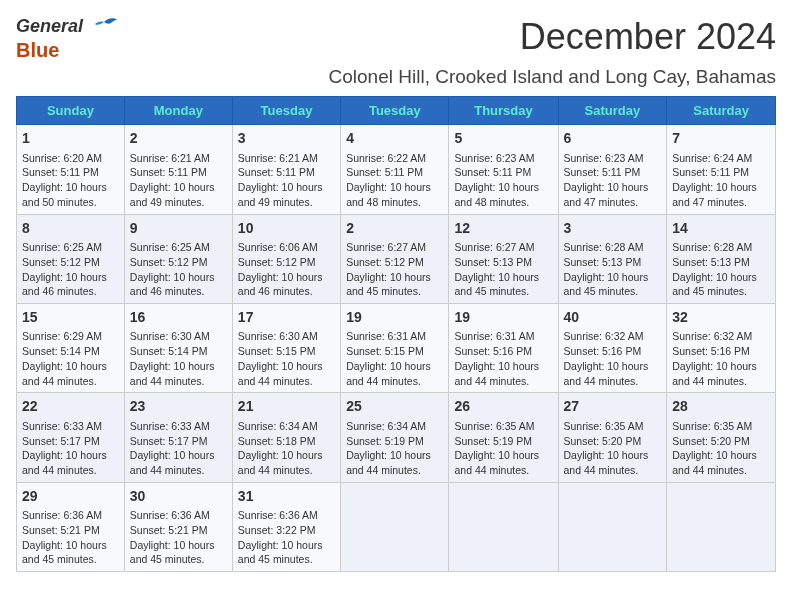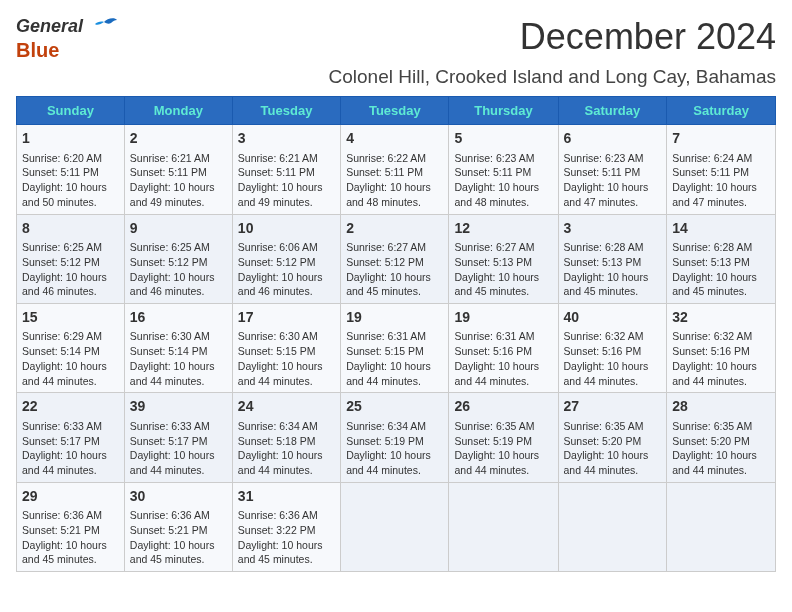--- a/index.html
+++ b/index.html
@@ -134,22 +134,22 @@
         <td><span class="day-num">15</span><span>Sunrise: 6:29 AM</span><br><span>Sunset: 5:14 PM</span><br><span>Daylight: 10 hours and 44 minutes.</span></td>
         <td><span class="day-num">16</span><span>Sunrise: 6:30 AM</span><br><span>Sunset: 5:14 PM</span><br><span>Daylight: 10 hours and 44 minutes.</span></td>
         <td><span class="day-num">17</span><span>Sunrise: 6:30 AM</span><br><span>Sunset: 5:15 PM</span><br><span>Daylight: 10 hours and 44 minutes.</span></td>
         <td><span class="day-num">19</span><span>Sunrise: 6:31 AM</span><br><span>Sunset: 5:15 PM</span><br><span>Daylight: 10 hours and 44 minutes.</span></td>
         <td><span class="day-num">19</span><span>Sunrise: 6:31 AM</span><br><span>Sunset: 5:16 PM</span><br><span>Daylight: 10 hours and 44 minutes.</span></td>
         <td><span class="day-num">40</span><span>Sunrise: 6:32 AM</span><br><span>Sunset: 5:16 PM</span><br><span>Daylight: 10 hours and 44 minutes.</span></td>
         <td><span class="day-num">32</span><span>Sunrise: 6:32 AM</span><br><span>Sunset: 5:16 PM</span><br><span>Daylight: 10 hours and 44 minutes.</span></td>
       </tr>
       <tr>
         <td><span class="day-num">22</span><span>Sunrise: 6:33 AM</span><br><span>Sunset: 5:17 PM</span><br><span>Daylight: 10 hours and 44 minutes.</span></td>
-        <td><span class="day-num">39</span><span>Sunrise: 6:33 AM</span><br><span>Sunset: 5:17 PM</span><br><span>Daylight: 10 hours and 44 minutes.</span></td>
-        <td><span class="day-num">24</span><span>Sunrise: 6:34 AM</span><br><span>Sunset: 5:18 PM</span><br><span>Daylight: 10 hours and 44 minutes.</span></td>
+        <td><span class="day-num">23</span><span>Sunrise: 6:33 AM</span><br><span>Sunset: 5:17 PM</span><br><span>Daylight: 10 hours and 44 minutes.</span></td>
+        <td><span class="day-num">21</span><span>Sunrise: 6:34 AM</span><br><span>Sunset: 5:18 PM</span><br><span>Daylight: 10 hours and 44 minutes.</span></td>
         <td><span class="day-num">25</span><span>Sunrise: 6:34 AM</span><br><span>Sunset: 5:19 PM</span><br><span>Daylight: 10 hours and 44 minutes.</span></td>
         <td><span class="day-num">26</span><span>Sunrise: 6:35 AM</span><br><span>Sunset: 5:19 PM</span><br><span>Daylight: 10 hours and 44 minutes.</span></td>
         <td><span class="day-num">27</span><span>Sunrise: 6:35 AM</span><br><span>Sunset: 5:20 PM</span><br><span>Daylight: 10 hours and 44 minutes.</span></td>
         <td><span class="day-num">28</span><span>Sunrise: 6:35 AM</span><br><span>Sunset: 5:20 PM</span><br><span>Daylight: 10 hours and 44 minutes.</span></td>
       </tr>
       <tr>
         <td><span class="day-num">29</span><span>Sunrise: 6:36 AM</span><br><span>Sunset: 5:21 PM</span><br><span>Daylight: 10 hours and 45 minutes.</span></td>
         <td><span class="day-num">30</span><span>Sunrise: 6:36 AM</span><br><span>Sunset: 5:21 PM</span><br><span>Daylight: 10 hours and 45 minutes.</span></td>
         <td><span class="day-num">31</span><span>Sunrise: 6:36 AM</span><br><span>Sunset: 3:22 PM</span><br><span>Daylight: 10 hours and 45 minutes.</span></td>
         <td class="empty-cell">&nbsp;</td>

